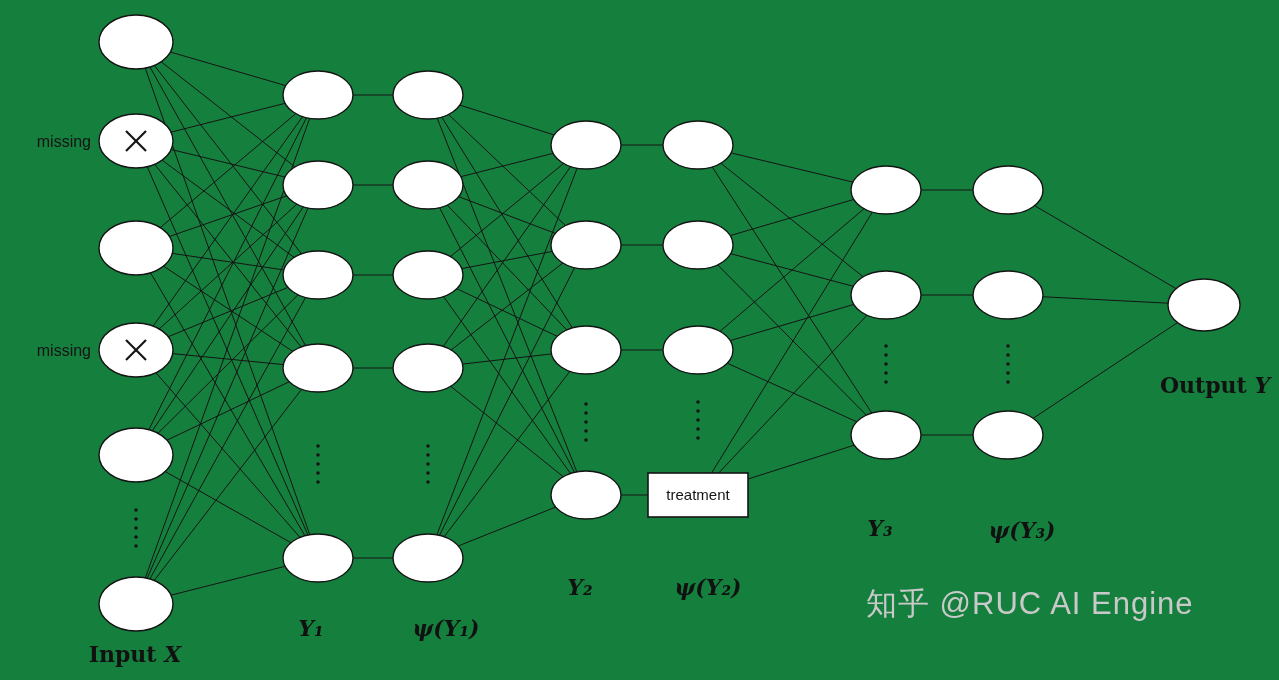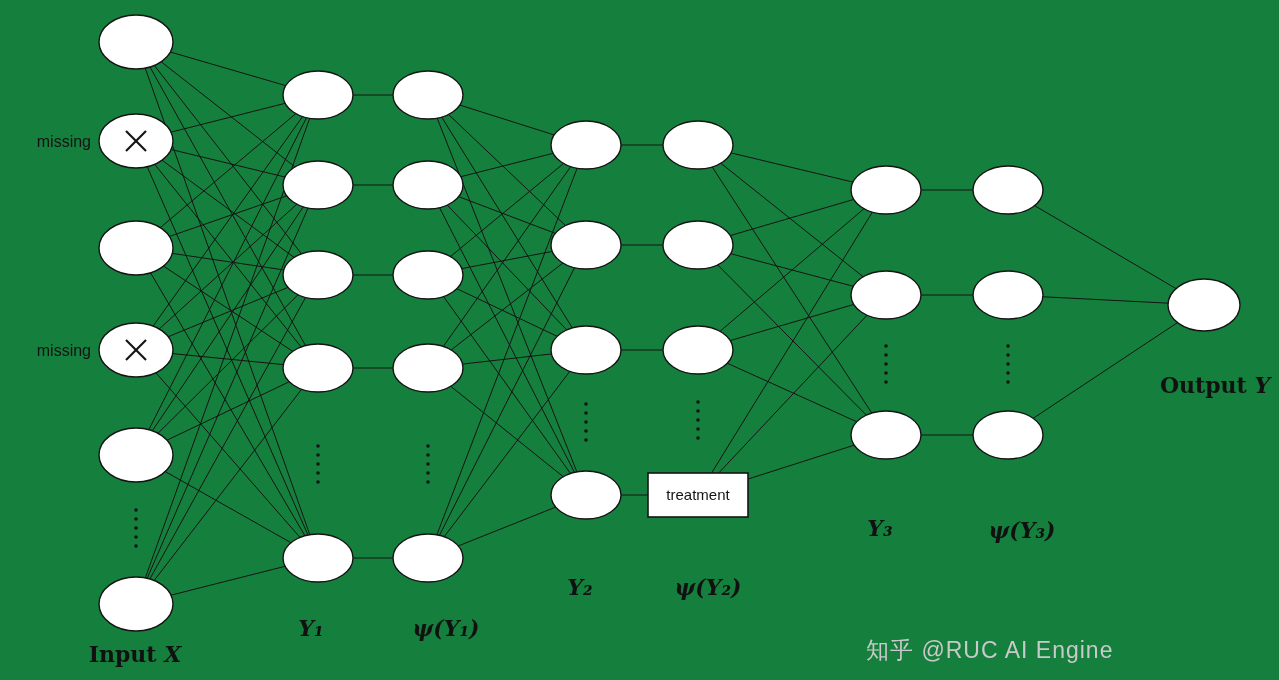--- a/index.html
+++ b/index.html
@@ -19,23 +19,23 @@
   .dot    { fill: #141414; }
   .annot  { font: 16px "Liberation Sans", sans-serif; fill: #141414; }
   .box    { fill: #ffffff; stroke: #141414; stroke-width: 1.6; }
   .boxlabel { font: 15px "Liberation Sans", sans-serif; fill: #141414; }
   .layer-label { font-family: "DejaVu Serif", serif; font-size: 22px; fill: #111111; font-weight: bold; }
   .lp { font-style: normal; }
   .lm { font-style: italic; }
   .watermark {
     position: absolute;
     left: 866px;
-    top: 635px;
+    top: 583px;
     width: 400px;
-    font-size: 23px;
+    font-size: 31px;
     letter-spacing: 1px;
     color: #c9c9c9;
     font-family: "Liberation Sans", sans-serif;
     white-space: nowrap;
   }
 </style>
 </head>
 <body>
 
 <div class="stage">

